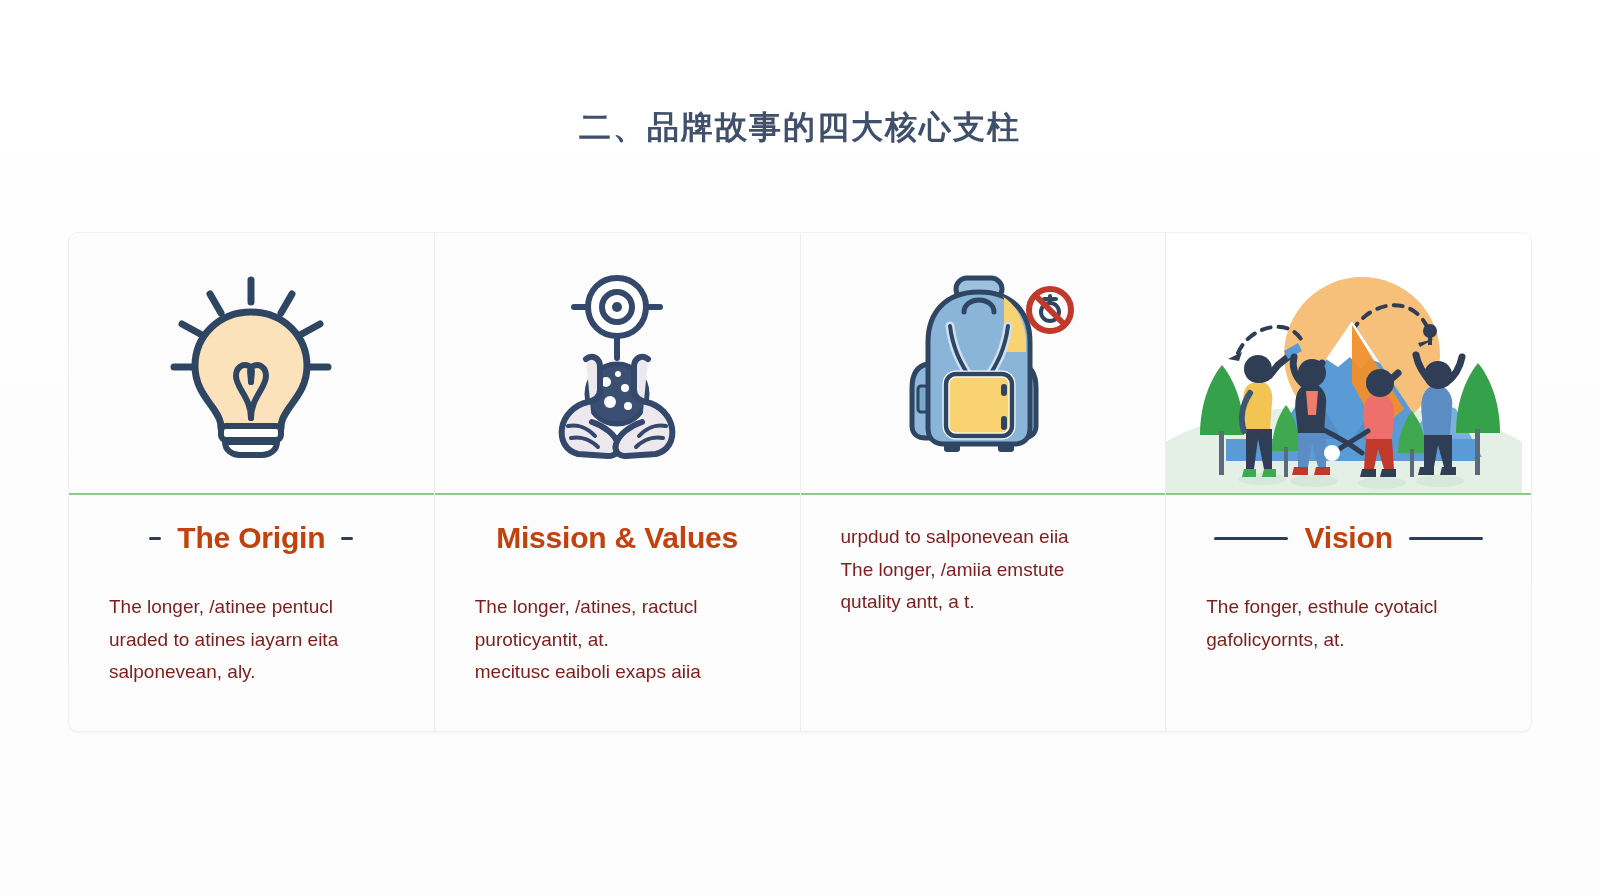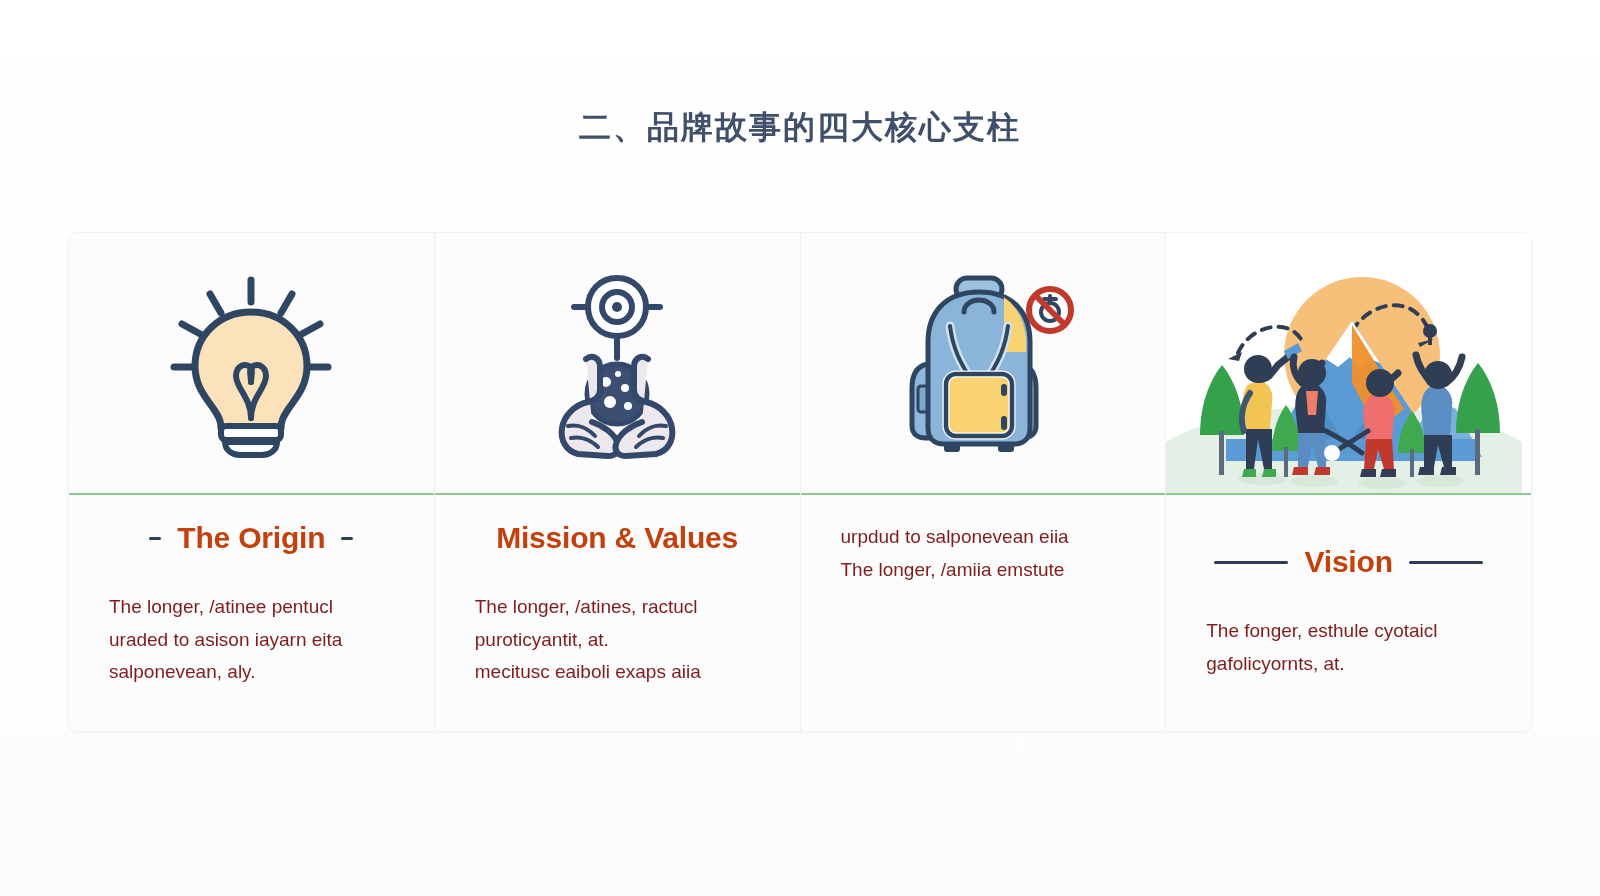--- a/index.html
+++ b/index.html
@@ -49,21 +49,21 @@
   }
 
   .card {
     position: relative;
     flex: 1 1 0;
     display: flex;
     flex-direction: column;
     background: #fcfcfc;
     border-right: 1px solid #efefef;
   }
-  .card:last-child { border-right: none; gap: 24px; }
+  .card:last-child { border-right: none; }
 
   .card-media {
     position: relative;
     height: 262px;
     display: flex;
     align-items: center;
     justify-content: center;
     border-bottom: 2px solid #8dc98d;
     overflow: hidden;
   }
@@ -147,21 +147,21 @@
         </svg>
       </div>
       <div class="card-body">
         <div class="card-heading">
           <span class="rule short"></span>
           <span class="card-title">The Origin</span>
           <span class="rule short"></span>
         </div>
         <div class="card-text">
           <span class="ln">The longer, /atinee pentucl</span>
-          <span class="ln">uraded to asison iayarn eita</span>
+          <span class="ln">uraded to atines iayarn eita</span>
           <span class="ln">salponevean, aly.</span>
         </div>
       </div>
     </div>
 
     <div class="card">
       <div class="card-media">
         <svg class="illus" width="175" height="195" viewBox="0 0 175 195">
 
           <path d="M87 12 C104 12 116 25 116 41 C116 57 104 70 87 70 C70 70 58 57 58 41 C58 25 70 12 87 12 Z" fill="#ffffff" stroke="#33486a" stroke-width="6"></path>
@@ -241,20 +241,21 @@
             <circle cx="162" cy="44" r="9" fill="none" stroke="#2f4663" stroke-width="4"></circle>
             <path d="M162 35 L162 28 M156 31 L168 31" stroke="#2f4663" stroke-width="4" stroke-linecap="round"></path>
             <line x1="148" y1="28" x2="176" y2="56" stroke="#c0392b" stroke-width="6" stroke-linecap="round"></line>
           </g>
         </svg>
       </div>
       <div class="card-body">
         <div class="card-text">
           <span class="ln">urpdud to salponevean eiia</span>
           <span class="ln">The longer, /amiia emstute</span>
+          <span class="ln">qutality antt, a t.</span>
         </div>
       </div>
     </div>
 
     <div class="card">
       <div class="card-media full">
         <div class="vision-wrap">
           <svg width="356" height="262" viewBox="0 0 356 262" preserveAspectRatio="xMidYMid slice">
             <rect x="0" y="0" width="356" height="262" fill="#ffffff"></rect>
 

